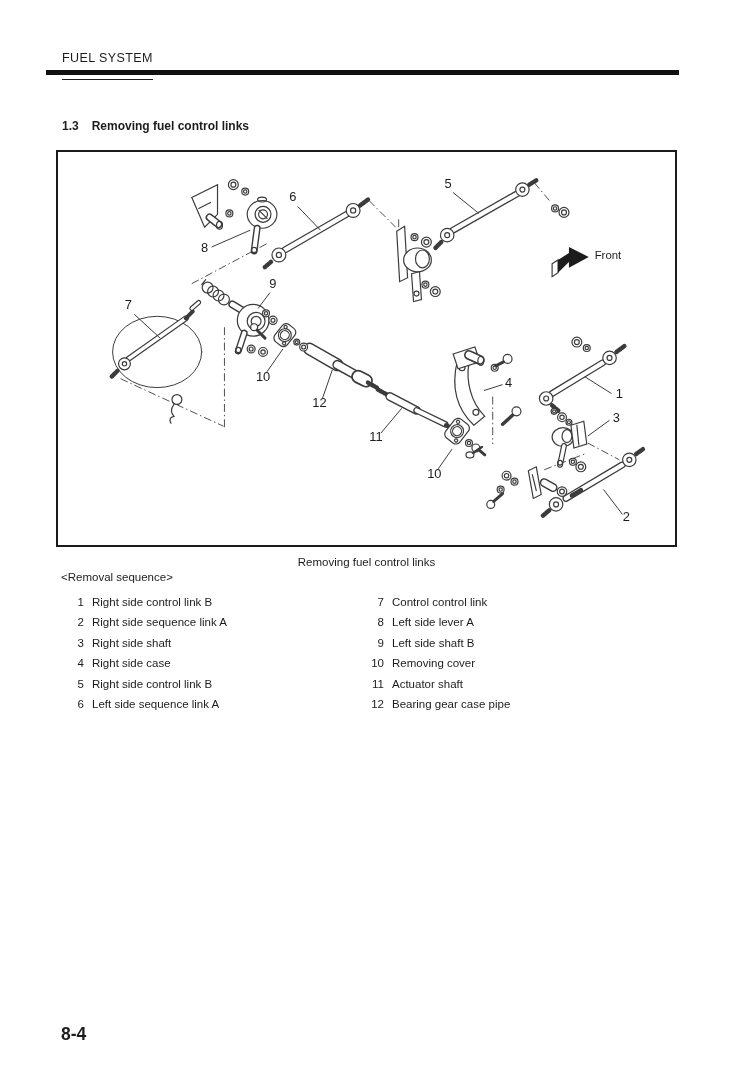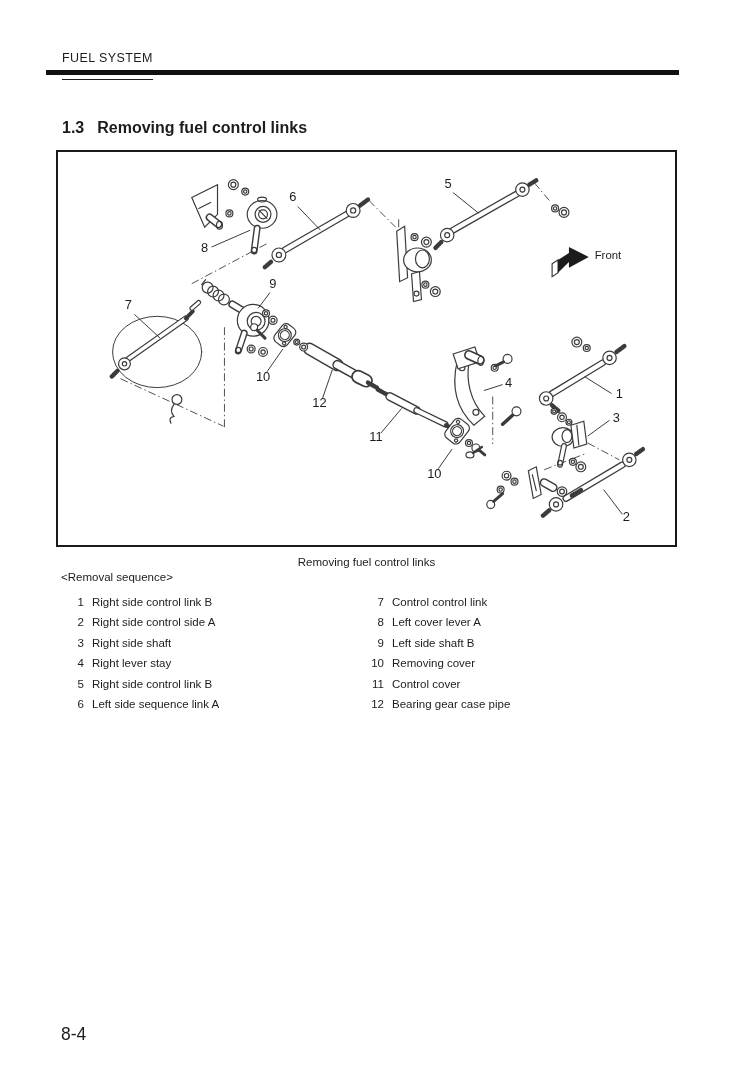--- a/index.html
+++ b/index.html
@@ -5,36 +5,36 @@
   html,body { margin:0; padding:0; background:#fff; }
   .page {
     position:relative; width:745px; height:1067px; background:#ffffff;
     font-family:"Liberation Sans", sans-serif; color:#1c1c1c; overflow:hidden;
   }
   .header-title {
     position:absolute; left:62px; top:51px; font-size:12.5px; letter-spacing:0.4px;
     padding-bottom:14px; border-bottom:1.5px solid #1c1c1c;
   }
   .header-rule { position:absolute; left:46px; top:70px; width:633px; height:5px; background:#111; }
-  .section-heading { position:absolute; left:62px; top:119px; font-size:16px; font-weight:bold; }
+  .section-heading { position:absolute; left:62px; top:119px; font-size:12px; font-weight:bold; }
   .section-heading .sec-title { margin-left:13px; }
   .figure-box {
     position:absolute; left:56px; top:150px; width:621px; height:397px;
     border:2px solid #1a1a1a; box-sizing:border-box; background:#fff;
   }
   .figure-box svg { position:absolute; left:0; top:0; width:100%; height:100%; }
   .figure-caption { position:absolute; left:56px; top:556px; width:621px; text-align:center; font-size:11.5px; }
   .removal-heading { position:absolute; left:61px; top:571px; font-size:11.5px; }
   .seq-col { position:absolute; top:596px; }
   .seq-col-left  { left:62px; }
   .seq-col-right { left:340px; }
   .seq-row { height:20.4px; display:flex; align-items:flex-start; font-size:11.5px; }
   .seq-col-left  .seq-num { width:22px; text-align:right; margin-right:8px; }
   .seq-col-right .seq-num { width:44px; text-align:right; margin-right:8px; }
-  .page-number { position:absolute; left:61px; top:1024px; font-size:17.5px; }
+  .page-number { position:absolute; left:61px; top:1024px; font-size:17.5px;font-weight:bold; }
 
   
   svg .callout { font-size:13px; fill:#1c1c1c; text-anchor:middle; font-family:"Liberation Sans", sans-serif; }
   svg .front-text { font-size:11.5px; fill:#1c1c1c; font-family:"Liberation Sans", sans-serif; }
   svg .leader { stroke:#3b3b3b; stroke-width:1; }
   svg .thread { stroke-width:4.5; stroke-dasharray:1 1.4; }
 </style>
 </head>
 <body>
 
@@ -345,59 +345,59 @@
   <div class="figure-caption">Removing fuel control links</div>
   <div class="removal-heading">&lt;Removal sequence&gt;</div>
 
   <div class="seq-col seq-col-left">
       <div class="seq-row">
         <span class="seq-num">1</span>
         <span class="seq-label">Right side control link B</span>
       </div>
       <div class="seq-row">
         <span class="seq-num">2</span>
-        <span class="seq-label">Right side control side A</span>
+        <span class="seq-label">Right side sequence link A</span>
       </div>
       <div class="seq-row">
         <span class="seq-num">3</span>
         <span class="seq-label">Right side shaft</span>
       </div>
       <div class="seq-row">
         <span class="seq-num">4</span>
-        <span class="seq-label">Right lever stay</span>
+        <span class="seq-label">Right side case</span>
       </div>
       <div class="seq-row">
         <span class="seq-num">5</span>
         <span class="seq-label">Right side control link B</span>
       </div>
       <div class="seq-row">
         <span class="seq-num">6</span>
         <span class="seq-label">Left side sequence link A</span>
       </div>
     </div>
   <div class="seq-col seq-col-right">
       <div class="seq-row">
         <span class="seq-num">7</span>
         <span class="seq-label">Control control link</span>
       </div>
       <div class="seq-row">
         <span class="seq-num">8</span>
-        <span class="seq-label">Left cover lever A</span>
+        <span class="seq-label">Left side lever A</span>
       </div>
       <div class="seq-row">
         <span class="seq-num">9</span>
         <span class="seq-label">Left side shaft B</span>
       </div>
       <div class="seq-row">
         <span class="seq-num">10</span>
         <span class="seq-label">Removing cover</span>
       </div>
       <div class="seq-row">
         <span class="seq-num">11</span>
-        <span class="seq-label">Control cover</span>
+        <span class="seq-label">Actuator shaft</span>
       </div>
       <div class="seq-row">
         <span class="seq-num">12</span>
         <span class="seq-label">Bearing gear case pipe</span>
       </div>
     </div>
 
   <div class="page-number">8-4</div>
 </div>
 

